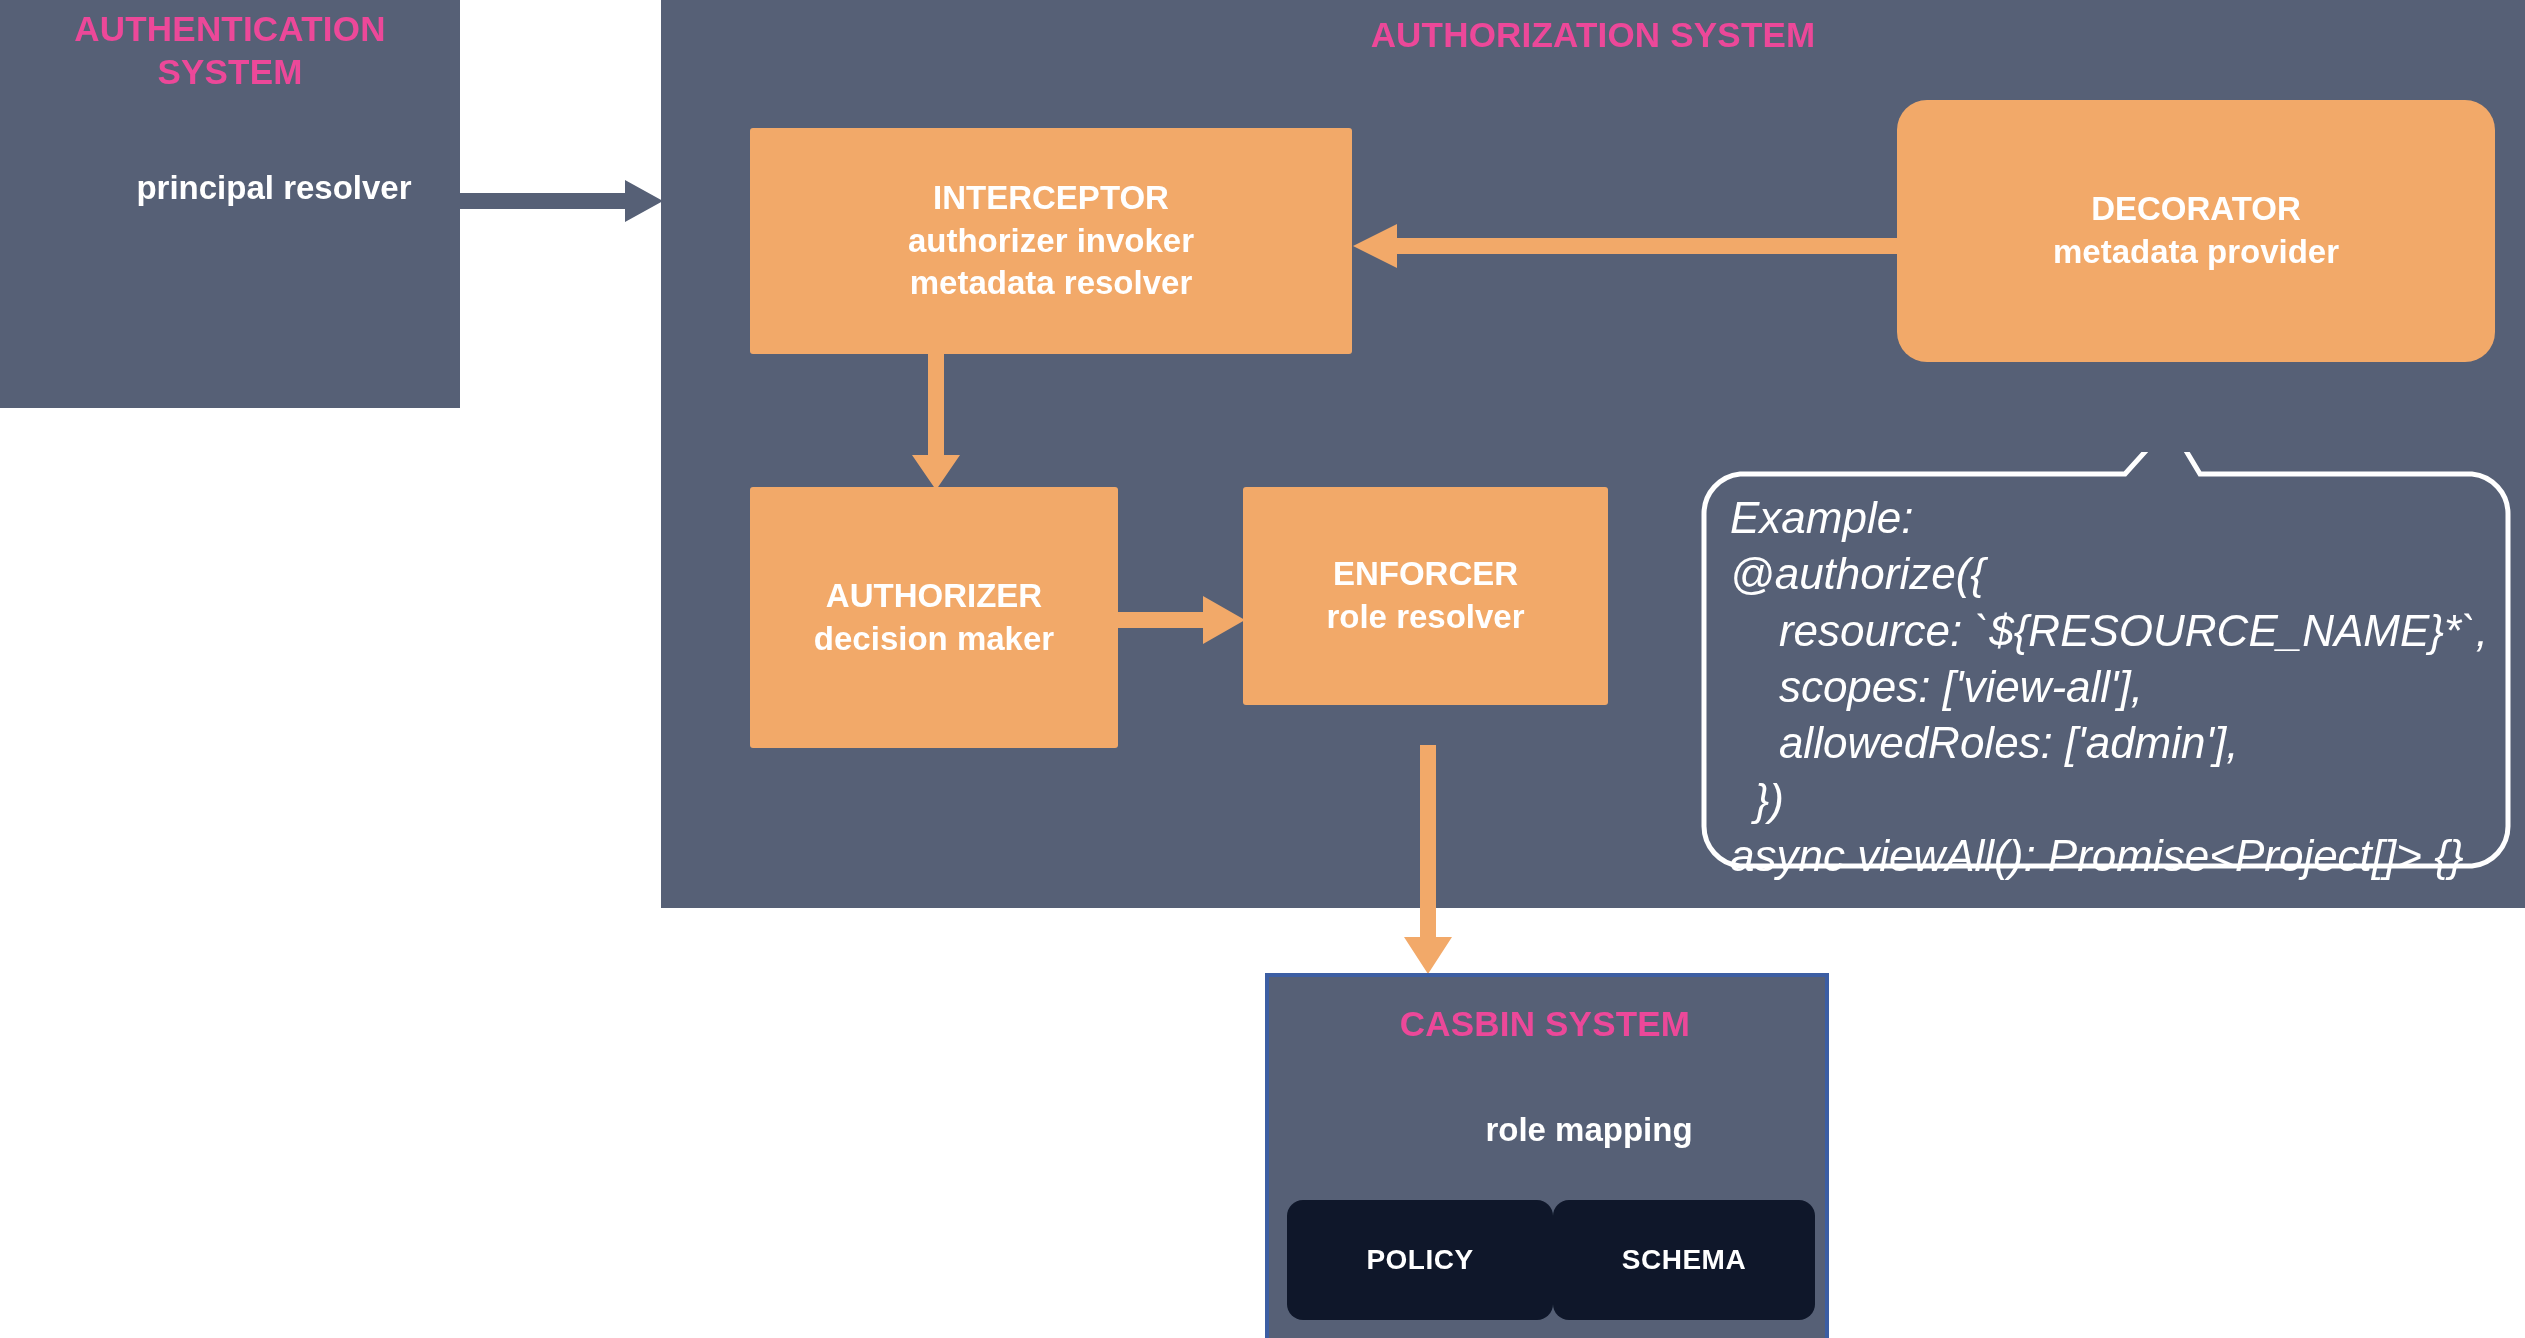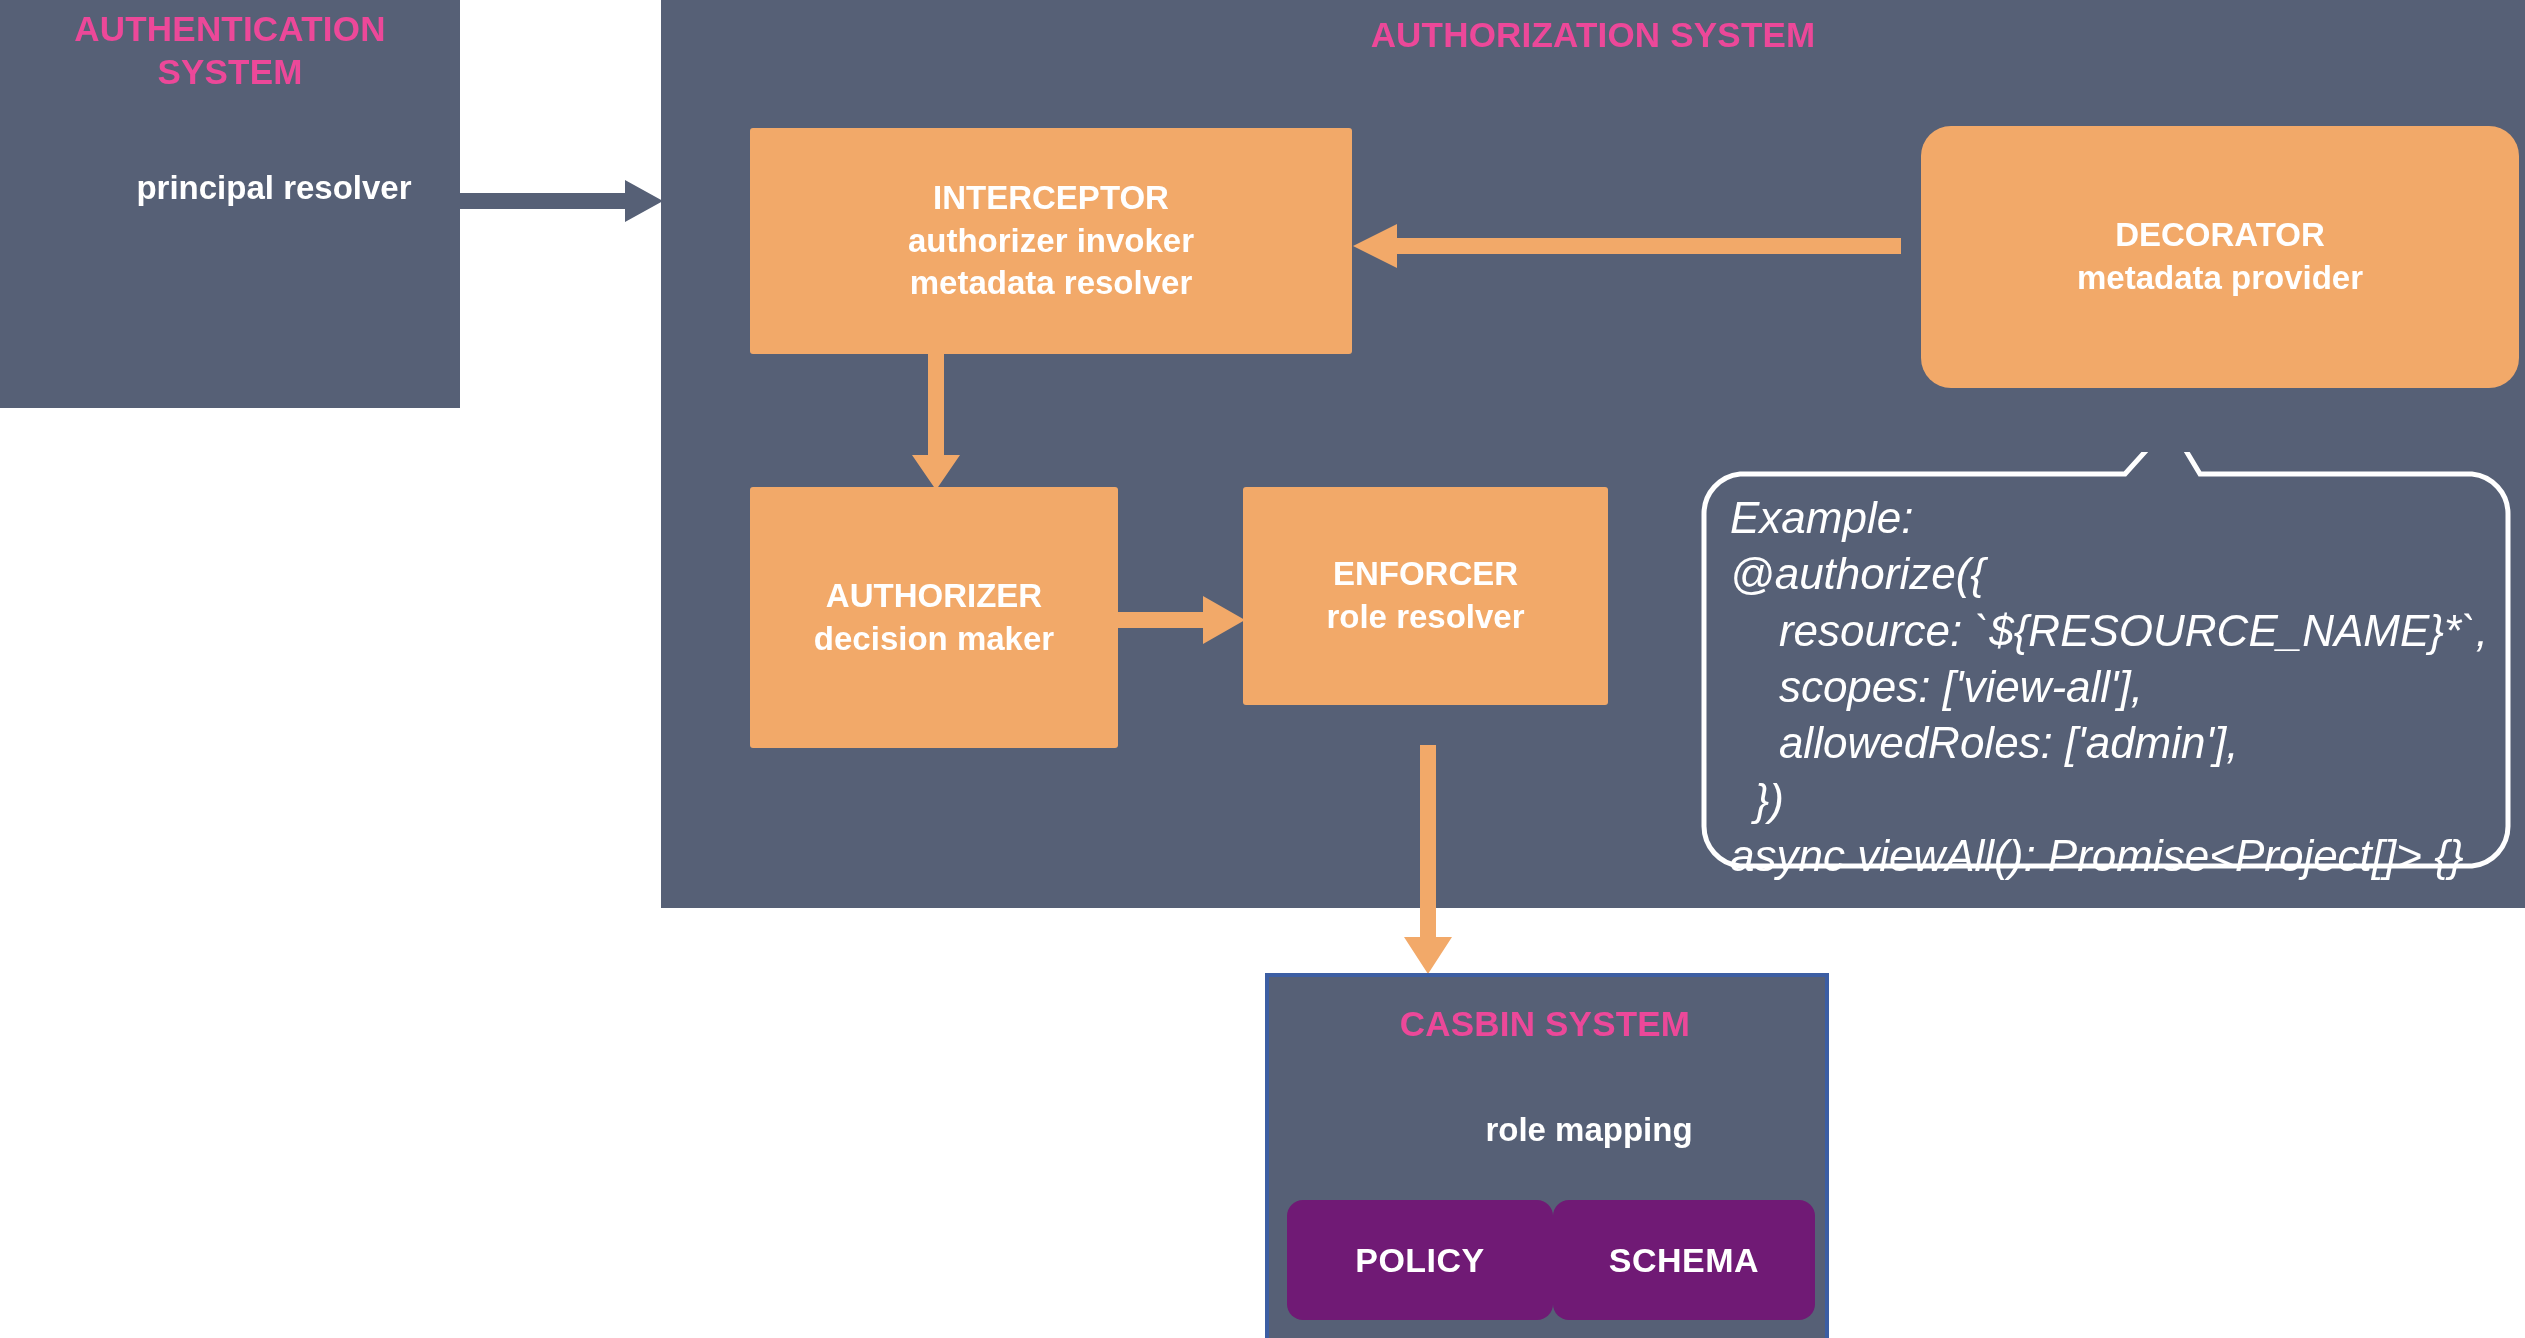--- a/index.html
+++ b/index.html
@@ -92,34 +92,34 @@
   .box-orange .bx-line {
     color: #ffffff;
     font-weight: bold;
     font-size: 33px;
     line-height: 1.30;
     text-align: center;
     white-space: nowrap;
   }
 
   .box-interceptor { left: 750px; top: 128px; width: 602px; height: 226px; }
-  .box-decorator   { left: 1897px; top: 126px; width: 598px; height: 262px; border-radius: 30px; margin-left: 24px; }
+  .box-decorator   { left: 1897px; top: 100px; width: 598px; height: 262px; border-radius: 30px; }
   .box-authorizer  { left: 750px; top: 487px; width: 368px; height: 261px; }
   .box-enforcer    { left: 1243px; top: 487px; width: 365px; height: 218px; }
 
   
   .btn-olive {
-    background: #701a75;
+    background: #0f172a;
     border-radius: 16px;
     display: flex;
     align-items: center;
     justify-content: center;
     color: #ffffff;
     font-weight: bold;
-    font-size: 34px;
+    font-size: 28px;
     letter-spacing: 0.5px;
     box-sizing: border-box;
   }
   .btn-policy { left: 1287px; top: 1200px; width: 266px; height: 120px; }
   .btn-schema { left: 1553px; top: 1200px; width: 262px; height: 120px; }
 
   
   .arrow-svg { overflow: visible; }
 
   

